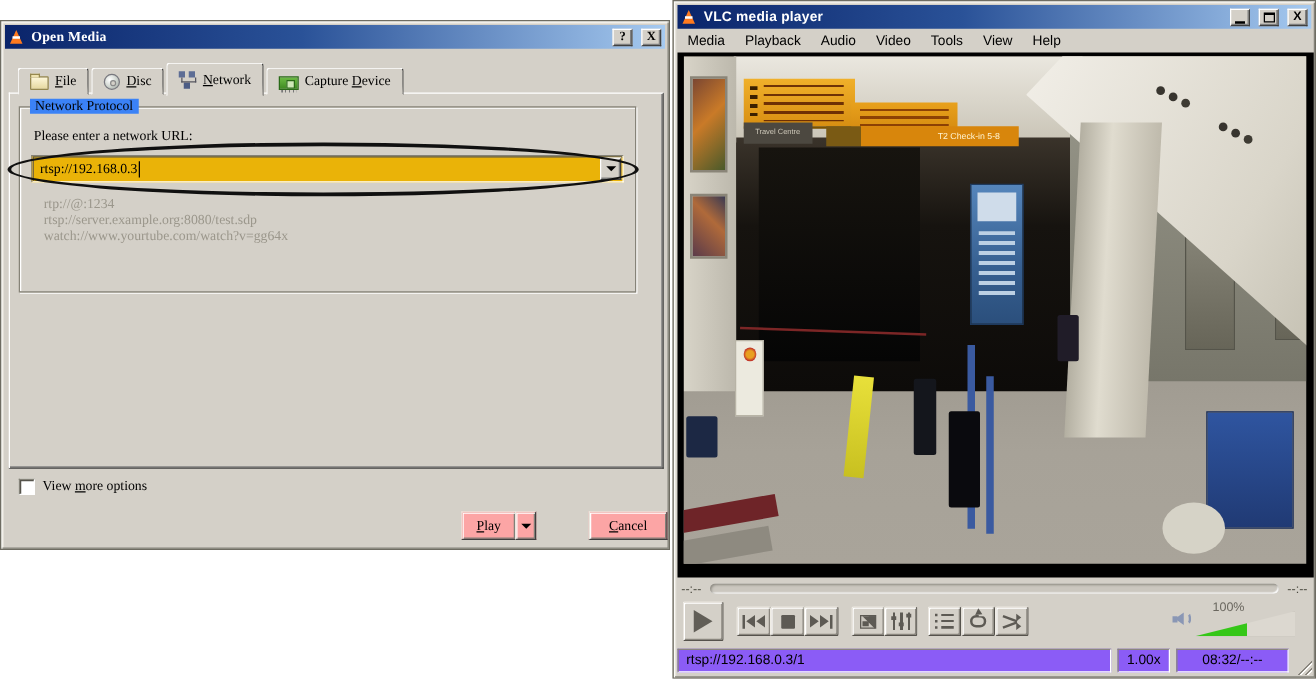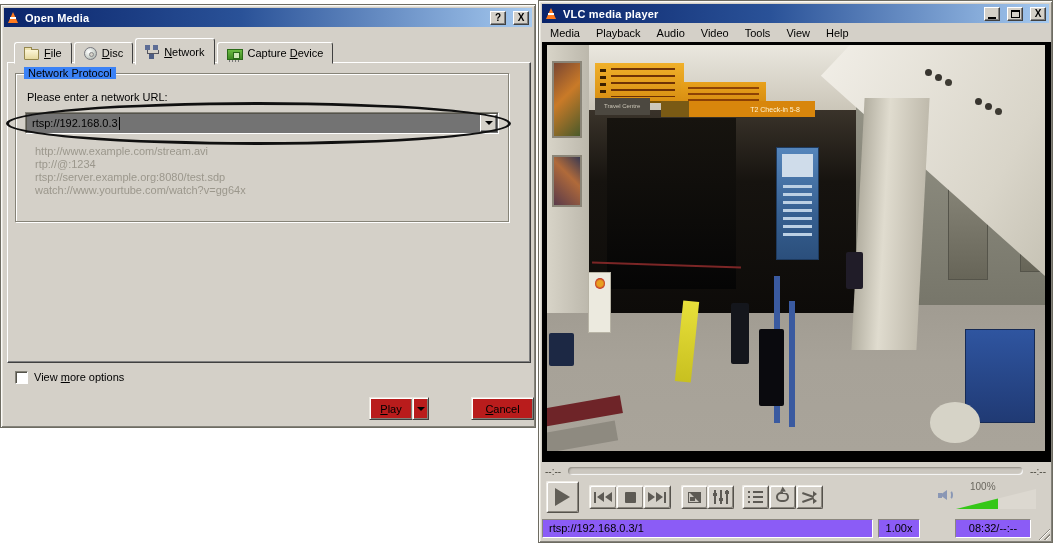--- a/index.html
+++ b/index.html
@@ -18,21 +18,21 @@
           display:flex; align-items:center; justify-content:center; line-height:1; }
   .tb-btn + .tb-btn { margin-left:2px; }
   .glyph-min { width:8px; height:2px; background:#000; margin-top:8px; }
   .glyph-max { width:9px; height:8px; border:1px solid #000; border-top-width:2px; }
   .cone { position:relative; width:13px; height:14px; flex:0 0 auto; }
   .cone::before { content:""; position:absolute; left:1px; bottom:2px; width:0; height:0;
           border-left:5px solid transparent; border-right:5px solid transparent; border-bottom:11px solid #ff7a1e; }
   .cone::after { content:""; position:absolute; left:3px; bottom:6px; width:6px; height:2px; background:#fff; }
 
   
-  #dlg { left:0; top:4px; width:536px; height:424px; }
+  #dlg { left:0; top:16px; width:536px; height:424px;font-family:Liberation Serif, serif; }
   .tabbar { position:absolute; left:13px; top:35px; height:23px; display:flex; align-items:flex-end; z-index:3; }
   .tab { height:22px; padding:0 9px; margin-right:2px; display:flex; align-items:center; gap:5px;
          background:#d4d0c8; font-size:11px; border:1px solid; border-color:#fff #404040 #d4d0c8 #fff;
          border-radius:3px 3px 0 0; position:relative; top:1px; }
   .tab.selected { height:27px; top:2px; z-index:4; box-shadow:0 2px 0 #d4d0c8; }
   .panel { position:absolute; left:6px; top:57px; width:524px; height:301px;
          border:1px solid; border-color:#fff #404040 #404040 #fff; box-shadow: inset -1px -1px 0 #808080; }
   .ficon { width:15px; height:11px; background:linear-gradient(#fdf6d8,#e6d9a0); border:1px solid #96884e; border-radius:1px; position:relative; margin-top:2px;}
   .ficon::before { content:""; position:absolute; top:-3px; left:-1px; width:6px; height:2px; background:#efe3b0; border:1px solid #96884e; border-bottom:none; }
   .dicon { width:13px; height:13px; border-radius:50%; border:1px solid #78787f; background:radial-gradient(circle at 35% 35%,#ffffff,#cdd3cd 55%,#9aa09b); position:relative; }
@@ -42,36 +42,36 @@
   .nicon::after { content:""; position:absolute; left:2px; top:5px; width:10px; height:3px;
          border-left:1px solid #55555f; border-right:1px solid #55555f; border-bottom:1px solid #55555f; }
   .cicon { width:16px; height:11px; background:linear-gradient(#6cbb43,#3f8a22); border:1px solid #2a6a18; position:relative; margin-top:2px;}
   .cicon::before { content:""; position:absolute; right:2px; top:2px; width:5px; height:5px; background:#cfe8b8; border:1px solid #2a6a18; }
   .cicon::after { content:""; position:absolute; left:1px; bottom:-3px; width:12px; height:2px;
          background:repeating-linear-gradient(90deg,#777 0 1px,transparent 1px 3px); }
   .group { position:absolute; left:14px; top:68px; width:494px; height:149px;
          border:1px solid #868378; box-shadow:inset 1px 1px 0 #fff, 1px 1px 0 #fff; }
   .group-title { position:absolute; left:8px; top:-7px; background:#3b82f6; padding:0 4px; font-size:11px; color:#000; }
   .url-label { position:absolute; left:26px; top:86px; font-size:11px; }
-  .combo { position:absolute; left:24px; top:107px; width:474px; height:22px; background:#737373;
+  .combo { position:absolute; left:24px; top:107px; width:474px; height:22px; background:#eab308;
          border:1px solid; border-color:#848278 #fff #fff #848278; box-shadow: inset 1px 1px 0 #55534b;
          display:flex; align-items:center; }
   .combo-text { padding-left:6px; font-size:11px; color:#000; white-space:nowrap; }
   .caret { width:1px; height:13px; background:#000; margin-left:1px; }
   .combo-btn { margin-left:auto; width:17px; height:18px; margin-right:1px; background:#d4d0c8;
          border:1px solid; border-color:#fff #404040 #404040 #fff; box-shadow:inset -1px -1px 0 #808080;
          display:flex; align-items:center; justify-content:center; }
   .arr-dn { width:0; height:0; border-left:4px solid transparent; border-right:4px solid transparent; border-top:4px solid #000; }
   .annotation { position:absolute; left:5px; top:97px; width:505px; height:43px; border:3px solid #101010;
          border-radius:50%; z-index:6; }
   .examples { position:absolute; left:34px; top:140px; font-size:11px; line-height:13px; color:#9b978c; }
   .chk { position:absolute; left:14px; top:366px; width:13px; height:13px; background:#fff;
          border:1px solid; border-color:#848278 #fff #fff #848278; box-shadow:inset 1px 1px 0 #55534b; }
   .chk-label { position:absolute; left:33px; top:366px; font-size:11px; }
-  .pbtn { position:absolute; top:392px; height:23px; background:#b91c1c; font-size:11px; color:#000;
+  .pbtn { position:absolute; top:392px; height:23px; background:#fca5a5; font-size:11px; color:#000;
          border:1px solid; border-color:#e9e6de #404040 #404040 #e9e6de;
          box-shadow: inset 1px 1px 0 #fff, inset -1px -1px 0 #828078;
          display:flex; align-items:center; justify-content:center; }
   #btn-play { left:368px; width:44px; }
   #btn-play-arrow { left:411px; width:17px; }
   #btn-cancel { left:454px; width:63px;margin-left:16px; }
 
   
   #vlc { left:538px; top:0; width:515px; height:543px; }
   .menubar { position:absolute; left:3px; top:23px; right:3px; height:18px; display:flex; align-items:center; font-size:11px; }
@@ -219,21 +219,21 @@
   .vol-wedge { position:absolute; left:414px; top:9px; width:80px; height:20px;
            clip-path:polygon(0 100%,100% 0,100% 100%);
            background:linear-gradient(90deg,#35c718 0 52%,#dcd8d0 52% 100%);
            filter:drop-shadow(0 -1px 0 #8a867e) drop-shadow(1px 1px 0 #8a867e); }
   .statusbar { position:absolute; left:3px; top:516px; right:3px; height:22px; display:flex; gap:5px;
            align-items:center; padding-right:18px; font-size:11px; }
   .sfield { height:19px; display:flex; align-items:center; padding:0 6px; background:#8b5cf6;
            border:1px solid; border-color:#8a867e #fff #fff #8a867e; white-space:nowrap; }
   .sf-url { flex:1; }
   .sf-rate { width:42px; justify-content:center; }
-  .sf-time { width:76px; justify-content:center;margin-left:30px; }
+  .sf-time { width:90px; justify-content:center; }
   .grip { position:absolute; right:2px; bottom:2px; width:13px; height:13px;
            background:repeating-linear-gradient(135deg, transparent 0 2px, #8a867e 2px 3px, #fdfcf9 3px 4px);
            clip-path:polygon(100% 0,100% 100%,0 100%); }
 </style>
 </head>
 <body>
 
 <div id="stage">
 
   <div class="win" id="dlg">
@@ -273,21 +273,20 @@
     <div class="combo">
       <span class="combo-text">rtsp://192.168.0.3</span>
       <span class="caret"></span>
       <span class="combo-btn">
         <span class="arr-dn"></span>
       </span>
     </div>
     <div class="annotation"></div>
 
     <div class="examples">
-      <div>http://www.example.com/stream.avi</div>
       <div>rtp://@:1234</div>
       <div>rtsp://server.example.org:8080/test.sdp</div>
       <div>watch://www.yourtube.com/watch?v=gg64x</div>
     </div>
 
     <span class="chk"></span>
     <span class="chk-label"><span>View </span><u>m</u><span>ore options</span></span>
 
     <div class="pbtn" id="btn-play">
         <span><span></span><u>P</u><span>lay</span></span>

